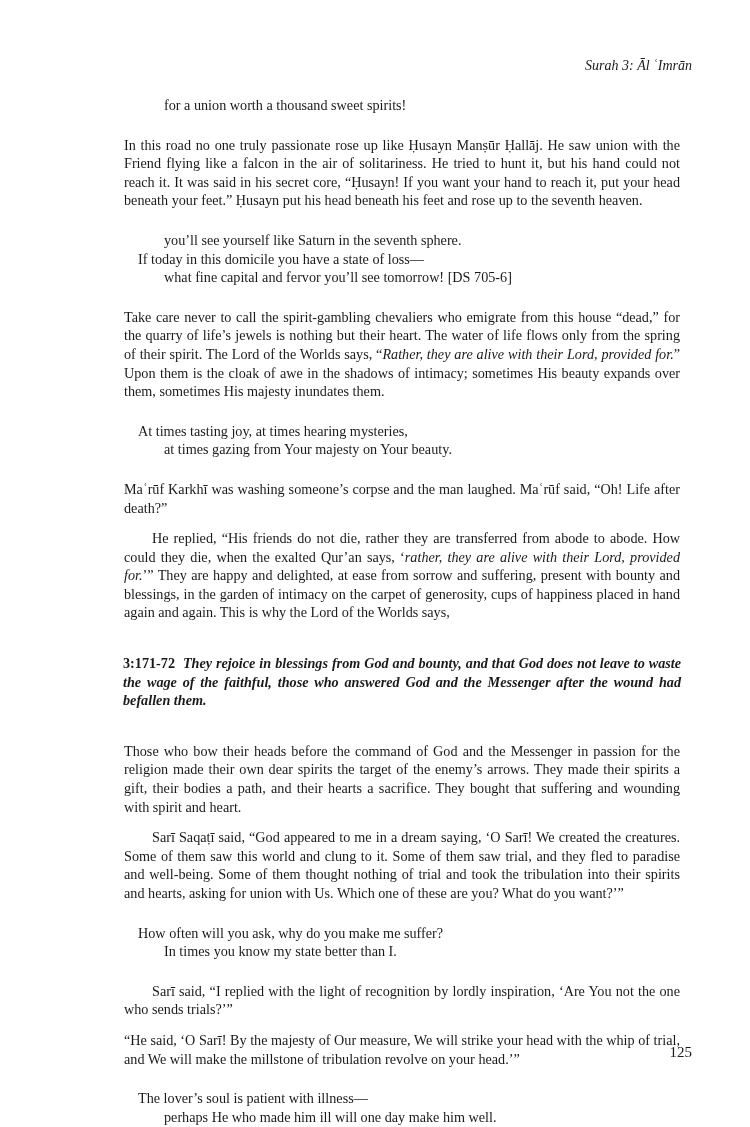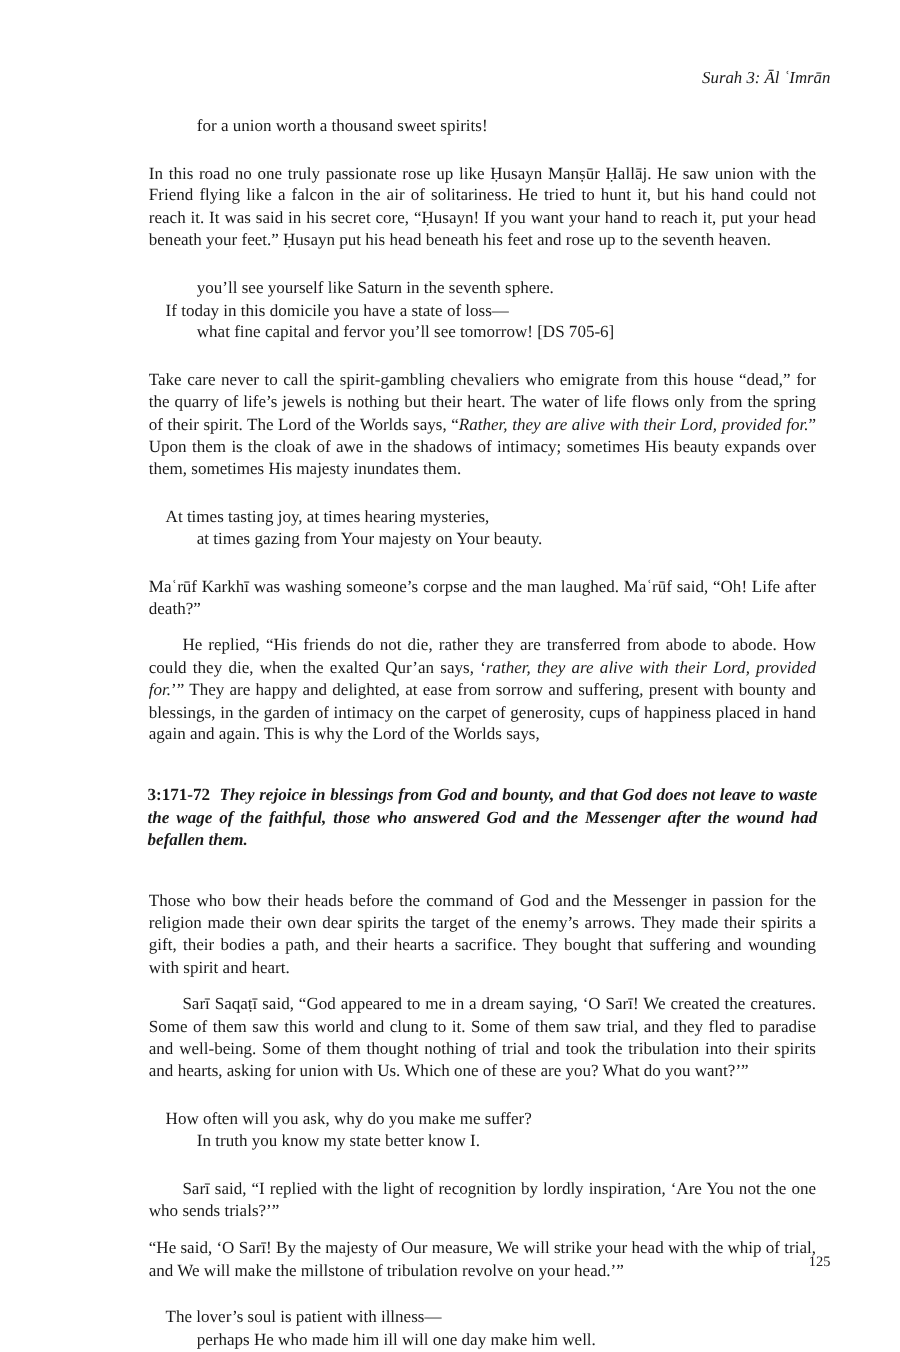--- a/index.html
+++ b/index.html
@@ -1,20 +1,20 @@
 <!DOCTYPE html>
 <html><head>
 <meta charset="utf-8">
 <style>
   html, body { margin: 0; padding: 0; background: #ffffff; }
   body { width: 750px; height: 1127px; position: relative; overflow: hidden;
          font-family: "Liberation Serif", "DejaVu Serif", serif; color: #1a1a1a; }
   .page { position: absolute; left: 112px; top: 0; width: 580px; font-size: 14.2px; line-height: 18.6px; }
   .running-head { position: absolute; right: 58px; top: 58px; font-style: italic; font-size: 14px; }
-  .folio { position: absolute; right: 58px; top: 1044px; font-size: 12px; }
+  .folio { position: absolute; right: 58px; top: 1044px; font-size: 15px; }
   .verse { margin: 0; padding-left: 26px; }
   .verse .l1 { display: block; }
   .verse .l2 { display: block; padding-left: 26px; }
   .prose { margin: 12px; text-align: justify; }
   .prose.indent { text-indent: 28px; }
   .koran { margin: 11px; text-align: justify; font-weight: bold; }
   .koran .ref { font-style: normal; }
   .koran .txt { font-style: italic; }
   .star { display: block; padding-left: 160px; font-size: 12px; line-height: 14px; }
   .gap { height: 9px; }
@@ -48,21 +48,21 @@
   <p class="prose">Maʿrūf Karkhī was washing someone’s corpse and the man laughed.  Maʿrūf said, “Oh!  Life after death?”</p>
   <p class="prose indent"><span>He replied, “His friends do not die, rather they are transferred from abode to abode.  How could they die, when the exalted Qur’an says, ‘</span><i>rather, they are alive with their Lord, provided for.</i><span>’”  They are happy and delighted, at ease from sorrow and suffering, present with bounty and blessings, in the garden of intimacy on the carpet of generosity, cups of happiness placed in hand again and again.  This is why the Lord of the Worlds says,</span></p>
   <div class="gap"></div>
   <p class="koran"><span class="ref">3:171-72</span>&nbsp; <span class="txt">They rejoice in blessings from God and bounty, and that God does not leave to waste the wage of the faithful, those who answered God and the Messenger after the wound had befallen them.</span></p>
   <div class="gap"></div>
   <p class="prose">Those who bow their heads before the command of God and the Messenger in passion for the religion made their own dear spirits the target of the enemy’s arrows.  They made their spirits a gift, their bodies a path, and their hearts a sacrifice.  They bought that suffering and wounding with spirit and heart.</p>
   <p class="prose indent">Sarī Saqaṭī said, “God appeared to me in a dream saying, ‘O Sarī!  We created the creatures. Some of them saw this world and clung to it.  Some of them saw trial, and they fled to paradise and well-being.  Some of them thought nothing of trial and took the tribulation into their spirits and hearts, asking for union with Us.  Which one of these are you?  What do you want?’”</p>
   <div class="gap"></div>
   <div class="verse">
     <span class="l1">How often will you ask, why do you make me suffer?</span>
-    <span class="l2">In truth you know my state better know I.</span>
+    <span class="l2">In times you know my state better than I.</span>
   </div>
   <div class="gap"></div>
   <p class="prose indent">Sarī said, “I replied with the light of recognition by lordly inspiration, ‘Are You not the one who sends trials?’”</p>
   <p class="prose">“He said, ‘O Sarī!  By the majesty of Our measure, We will strike your head with the whip of trial, and We will make the millstone of tribulation revolve on your head.’”</p>
   <div class="gap"></div>
   <div class="verse">
     <span class="l1">The lover’s soul is patient with illness—</span>
     <span class="l2">perhaps He who made him ill will one day make him well.</span>
     <span class="star">*</span>
     <span class="l1">Since the healing, O Heart-taker, is from Upon wound and pain,</span>

